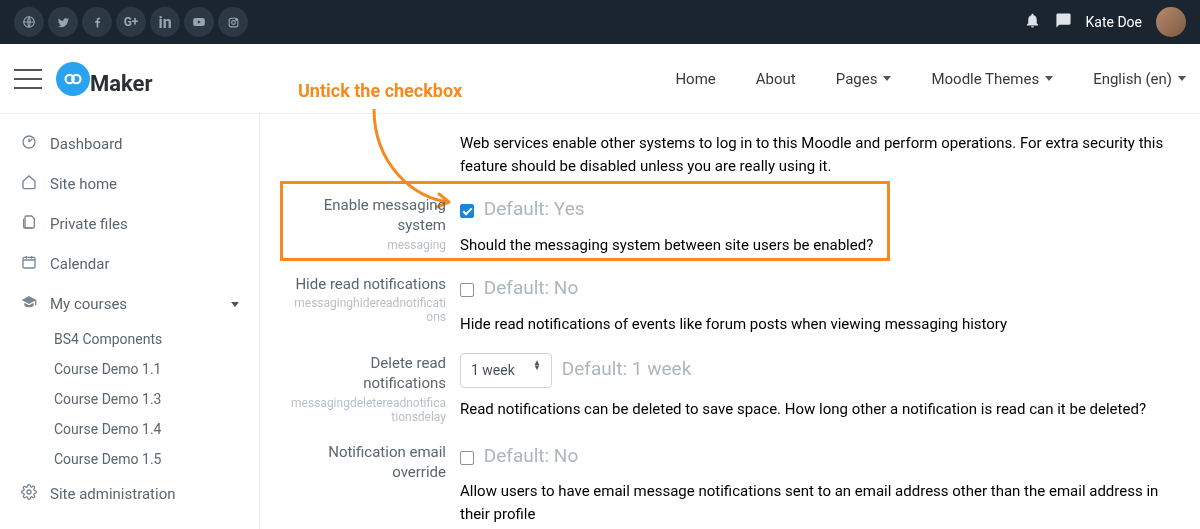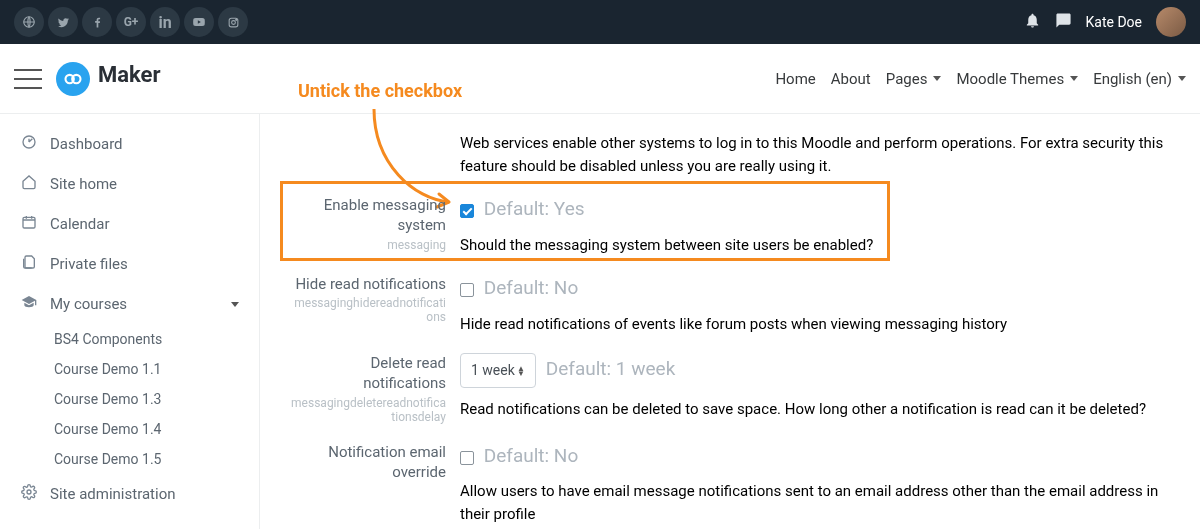--- a/index.html
+++ b/index.html
@@ -49,28 +49,28 @@
   align-items: center;
   padding: 0 14px;
   justify-content: space-between;
 }
 .header-left { display: flex; align-items: center; gap: 14px; }
 .hamburger {
   width: 28px; height: 20px; display: flex; flex-direction: column; justify-content: space-between;
   cursor: pointer;
 }
 .hamburger span { display:block; height:2px; background:#555; width:100%; }
-.logo { display: flex; align-items: flex-start; gap: 8px; }
+.logo { display: flex; align-items: flex-end; }
 .logo-mark {
   width: 34px; height: 34px; border-radius: 50%; background:#29a3ef;
   display:flex; align-items:center; justify-content:center; color:#fff; font-weight:700;
 }
 .logo-mark svg { width:20px; height:20px; }
 .logo-text { font-size: 22px; font-weight:700; color:#2a2f36; }
-.nav-menu { display: flex; gap: 15px; }
+.nav-menu { display: flex; gap: 40px; }
 .nav-item { color:#373a3c; font-size:15px; cursor:pointer; display:flex; align-items:center; gap:6px; }
 .caret {
   width:0; height:0; border-left:4px solid transparent; border-right:4px solid transparent;
   border-top:5px solid #555; display:inline-block;
 }
 
 
 .layout { display:flex; height: calc(529px - 44px - 70px); }
 
 
@@ -120,22 +120,22 @@
 .field-col { flex:1; color:#5c6670; font-size:15px; line-height:1.5; }
 .default-txt { color:#adb5bd; font-size:19px; margin-left:6px; }
 .desc { margin-top:10px; color:#000000; }
 .checkbox { width:14px; height:14px; border:1px solid #8a939b; border-radius:2px; display:inline-block; vertical-align:middle; cursor:pointer; position:relative; }
 .checkbox.checked { background:#1986da; border-color:#1986da; }
 .checkbox.checked::after {
   content:""; position:absolute; left:4px; top:1px; width:3px; height:7px;
   border:solid #fff; border-width:0 2px 2px 0; transform:rotate(45deg);
 }
 .select {
-  display:inline-flex; align-items:center; justify-content:space-between;
-  border:1px solid #ced4da; border-radius:4px; padding:6px 10px; width:76px;
+  display:inline-flex; justify-content:space-between;
+  border:1px solid #ced4da; border-radius:4px; padding:6px 10px; width:92px;
   color:#495057; font-size:14px; cursor:pointer; background:#fff;
 }
 .select .spinner { display:flex; flex-direction:column; line-height:5px; font-size:8px; color:#555; }
 
 .highlight-box {
   border: 3px solid #f58a1f;
   position:absolute;
   left: 20px;
   top: 67px;
   width: 610px;
@@ -267,34 +267,34 @@
       <span class="si-icon">
         <svg viewBox="0 0 24 24" width="16" height="16" fill="none" stroke="currentColor" stroke-width="2">
             <path d="M3 11l9-8 9 8v9a2 2 0 0 1-2 2H5a2 2 0 0 1-2-2z"></path>
           </svg>
       </span>
       <span>Site home</span>
     </div>
     <div class="side-item">
       <span class="si-icon">
         <svg viewBox="0 0 24 24" width="16" height="16" fill="none" stroke="currentColor" stroke-width="2">
+            <path d="M8 3h8l4 4v12a2 2 0 0 1-2 2H8a2 2 0 0 1-2-2V5a2 2 0 0 1 2-2z"></path>
+            <path d="M4 7v12a2 2 0 0 0 2 2h10"></path>
+          </svg>
+      </span>
+      <span>Private files</span>
+    </div>
+    <div class="side-item">
+      <span class="si-icon">
+        <svg viewBox="0 0 24 24" width="16" height="16" fill="none" stroke="currentColor" stroke-width="2">
             <rect x="3" y="5" width="18" height="16" rx="2"></rect>
             <path d="M3 9h18M8 3v4M16 3v4"></path>
           </svg>
       </span>
       <span>Calendar</span>
-    </div>
-    <div class="side-item">
-      <span class="si-icon">
-        <svg viewBox="0 0 24 24" width="16" height="16" fill="none" stroke="currentColor" stroke-width="2">
-            <path d="M8 3h8l4 4v12a2 2 0 0 1-2 2H8a2 2 0 0 1-2-2V5a2 2 0 0 1 2-2z"></path>
-            <path d="M4 7v12a2 2 0 0 0 2 2h10"></path>
-          </svg>
-      </span>
-      <span>Private files</span>
     </div>
     <div class="side-item">
       <span class="si-icon">
         <svg viewBox="0 0 24 24" width="16" height="16" fill="currentColor">
             <path d="M12 3L1 9l11 6 9-4.9V17h2V9L12 3z"></path>
             <path d="M5 13.2V17c0 1.7 3.1 3 7 3s7-1.3 7-3v-3.8l-7 3.8-7-3.8z"></path>
           </svg>
       </span>
       <span>My courses</span>
       <span class="caret" style="margin-left:auto"></span>

